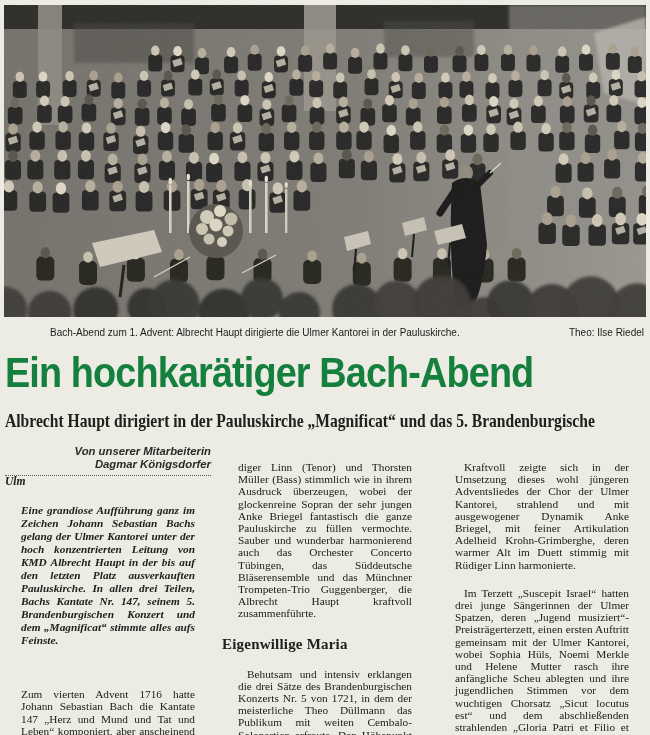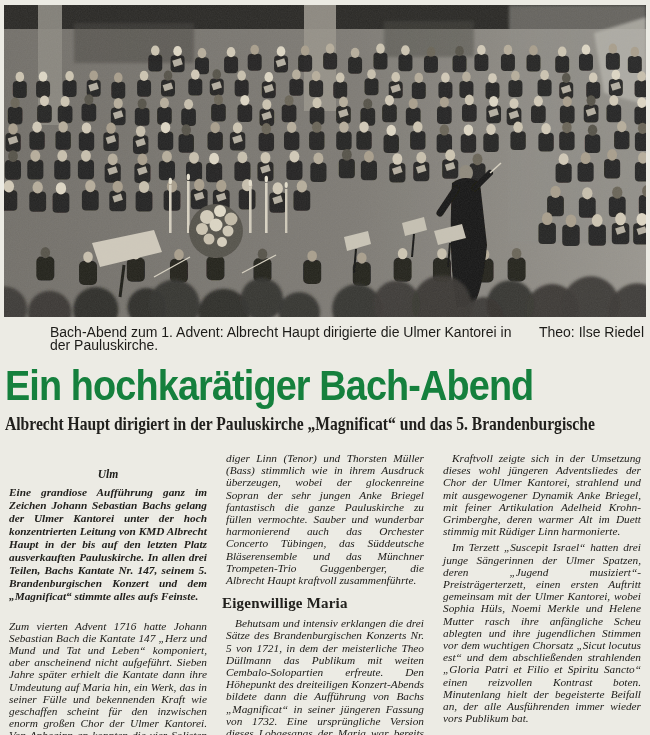--- a/index.html
+++ b/index.html
@@ -14,58 +14,58 @@
 
   
   .photo-wrap{width:642px;height:312px;background:#7c7a74;overflow:hidden;}
   .photo-wrap svg{display:block;}
 
   
   .caption-row{
     display:flex;justify-content:space-between;align-items:baseline;
     margin:9px 2px 0 2px;
     font-family:"Liberation Sans",sans-serif;
-    font-size:14px;line-height:13px;color:#1d1c19;padding-left:44px;
+    font-size:10px;line-height:13px;color:#1d1c19;padding-left:44px;
   }
   .caption-row .credit{white-space:nowrap;padding-left:20px;}
 
   
   .headline{
     margin:11px 0 0 1px;
     font-family:"Liberation Sans",sans-serif;
     font-weight:bold;font-size:43px;line-height:44px;
     letter-spacing:-1px;color:#15803d;white-space:nowrap;
   }
   .headline .squeeze{display:inline-block;transform:scaleX(.88);transform-origin:left center;}
   .subheadline{
-    margin:6px 0 0 1px;
+    margin:16px 0 0 1px;
     font-family:"Liberation Serif",serif;
     font-weight:bold;font-size:19.5px;line-height:22px;
     color:#21201d;white-space:nowrap;
   }
   .subheadline .squeeze{display:inline-block;transform:scaleX(.8);transform-origin:left center;}
 
   
   .columns{
     display:flex;gap:11px;margin:13px 1px 0 1px;
     font-size:11.3px;line-height:12.2px;
   }
   .col{width:207px;text-align:justify;hyphens:auto;-webkit-hyphens:auto;}
-  .col p{margin:4px;font-style:italic;}
+  .col p{margin:16px;}
   .byline{
     text-align:right;
     font-family:"Liberation Sans",sans-serif;
     font-style:italic;font-weight:bold;
     font-size:11.3px;line-height:12.8px;color:#2b2a26;
     border-bottom:1.5px dotted #56544e;
     padding-bottom:4px;
   }
   .dateline{
-    text-align:center;font-weight:bold;font-style:italic;
-    font-size:11.6px;margin-top:21px;line-height:12.5px;
+    text-align:left;font-weight:bold;font-style:italic;
+    font-size:11.6px;margin-top:0;line-height:12.5px;
   }
   .lead{font-style:italic;font-weight:bold;line-height:13px;}
   .gap{height:9px;}
   .crosshead{
     font-weight:bold;font-size:15px;line-height:16px;
     text-align:left;margin:9px 0 6px 0;letter-spacing:.2px;
   }
   .indent{text-indent:9px;}
 </style>
 </head>
@@ -520,20 +520,24 @@
   <div class="headline">
     <span class="squeeze">Ein hochkarätiger Bach-Abend</span>
   </div>
   <div class="subheadline">
     <span class="squeeze">Albrecht Haupt dirigiert in der Pauluskirche „Magnificat“ und das 5. Brandenburgische</span>
   </div>
 
   <div class="columns">
 
     <div class="col">
+      <div class="byline">
+        <div>Von unserer Mitarbeiterin</div>
+        <div>Dagmar Königsdorfer</div>
+      </div>
       <div class="dateline">Ulm</div>
       <p class="lead">Eine grandiose Aufführung ganz im Zeichen Johann Sebastian Bachs gelang der Ulmer Kantorei unter der hoch konzentrierten Leitung von KMD Albrecht Haupt in der bis auf den letzten Platz ausverkauften Pauluskirche. In allen drei Teilen, Bachs Kantate Nr. 147, seinem 5. Brandenburgischen Konzert und dem „Magnificat“ stimmte alles aufs Feinste.</p>
       <div class="gap"></div>
       <p>Zum vierten Advent 1716 hatte Johann Sebastian Bach die Kantate 147 „Herz und Mund und Tat und Leben“ komponiert, aber anscheinend nicht aufgeführt. Sieben Jahre später erhielt die Kantate dann ihre Umdeutung auf Maria hin, ein Werk, das in seiner Fülle und bekennenden Kraft wie geschaffen scheint für den inzwischen enorm großen Chor der Ulmer Kantorei. Von Anbeginn an konnten die vier Solisten Anke Briegel (Sopran), Adelheid Krohn-Grimberghe (Alt), Rü-</p>
     </div>
 
     <div class="col">
       <p>diger Linn (Tenor) und Thorsten Müller (Bass) stimmlich wie in ihrem Ausdruck überzeugen, wobei der glockenreine Sopran der sehr jungen Anke Briegel fantastisch die ganze Pauluskirche zu füllen vermochte. Sauber und wunderbar harmonierend auch das Orchester Concerto Tübingen, das Süddeutsche Bläserensemble und das Münchner Trompeten-Trio Guggenberger, die Albrecht Haupt kraftvoll zusammenführte.</p>
       <div class="crosshead">Eigenwillige Maria</div>
       <p class="indent">Behutsam und intensiv erklangen die drei Sätze des Brandenburgischen Konzerts Nr. 5 von 1721, in dem der meisterliche Theo Düllmann das Publikum mit weiten Cembalo-Solopartien erfreute. Den Höhepunkt des dreiteiligen Konzert-Abends bildete dann die Aufführung von Bachs „Magnificat“ in seiner jüngeren Fassung von 1732. Eine ursprüngliche Version dieses Lobgesangs der Maria war bereits neun Jahre zuvor entstanden. Nicht die auf zahlreichen Abbildungen so sanft und verträumt dargestellte Maria ist es, die Bach hier</p>

